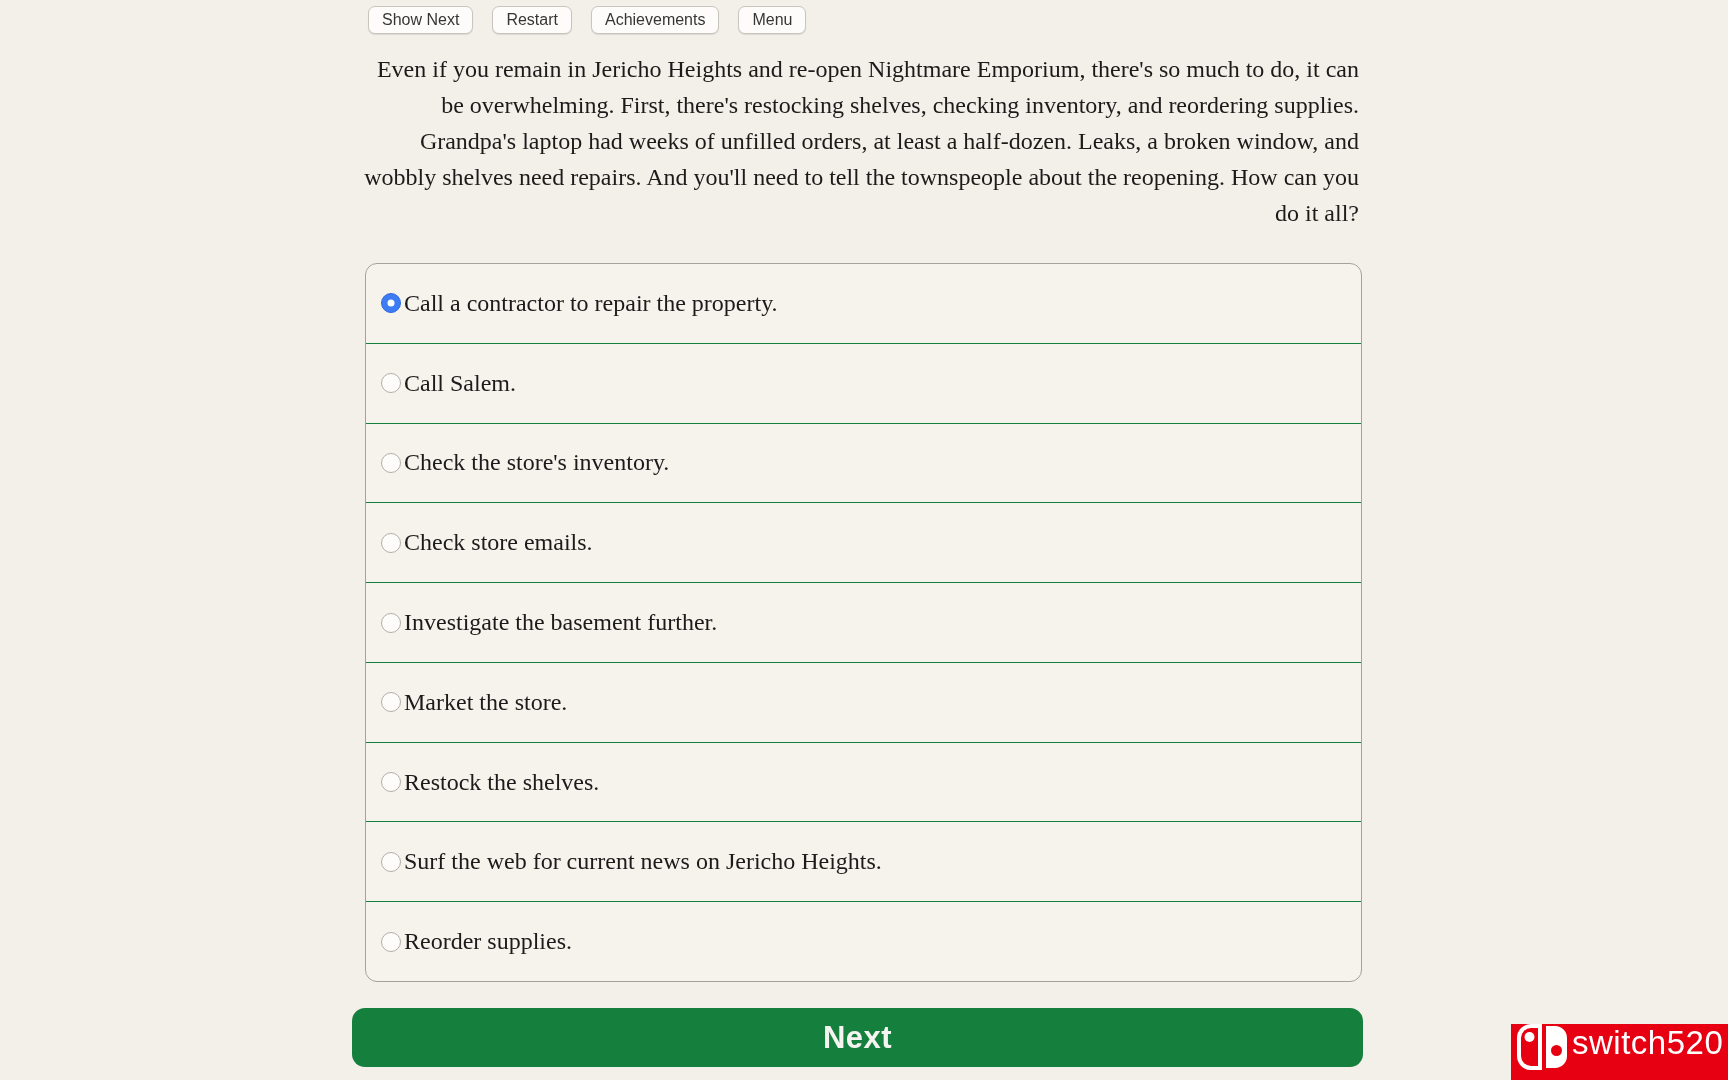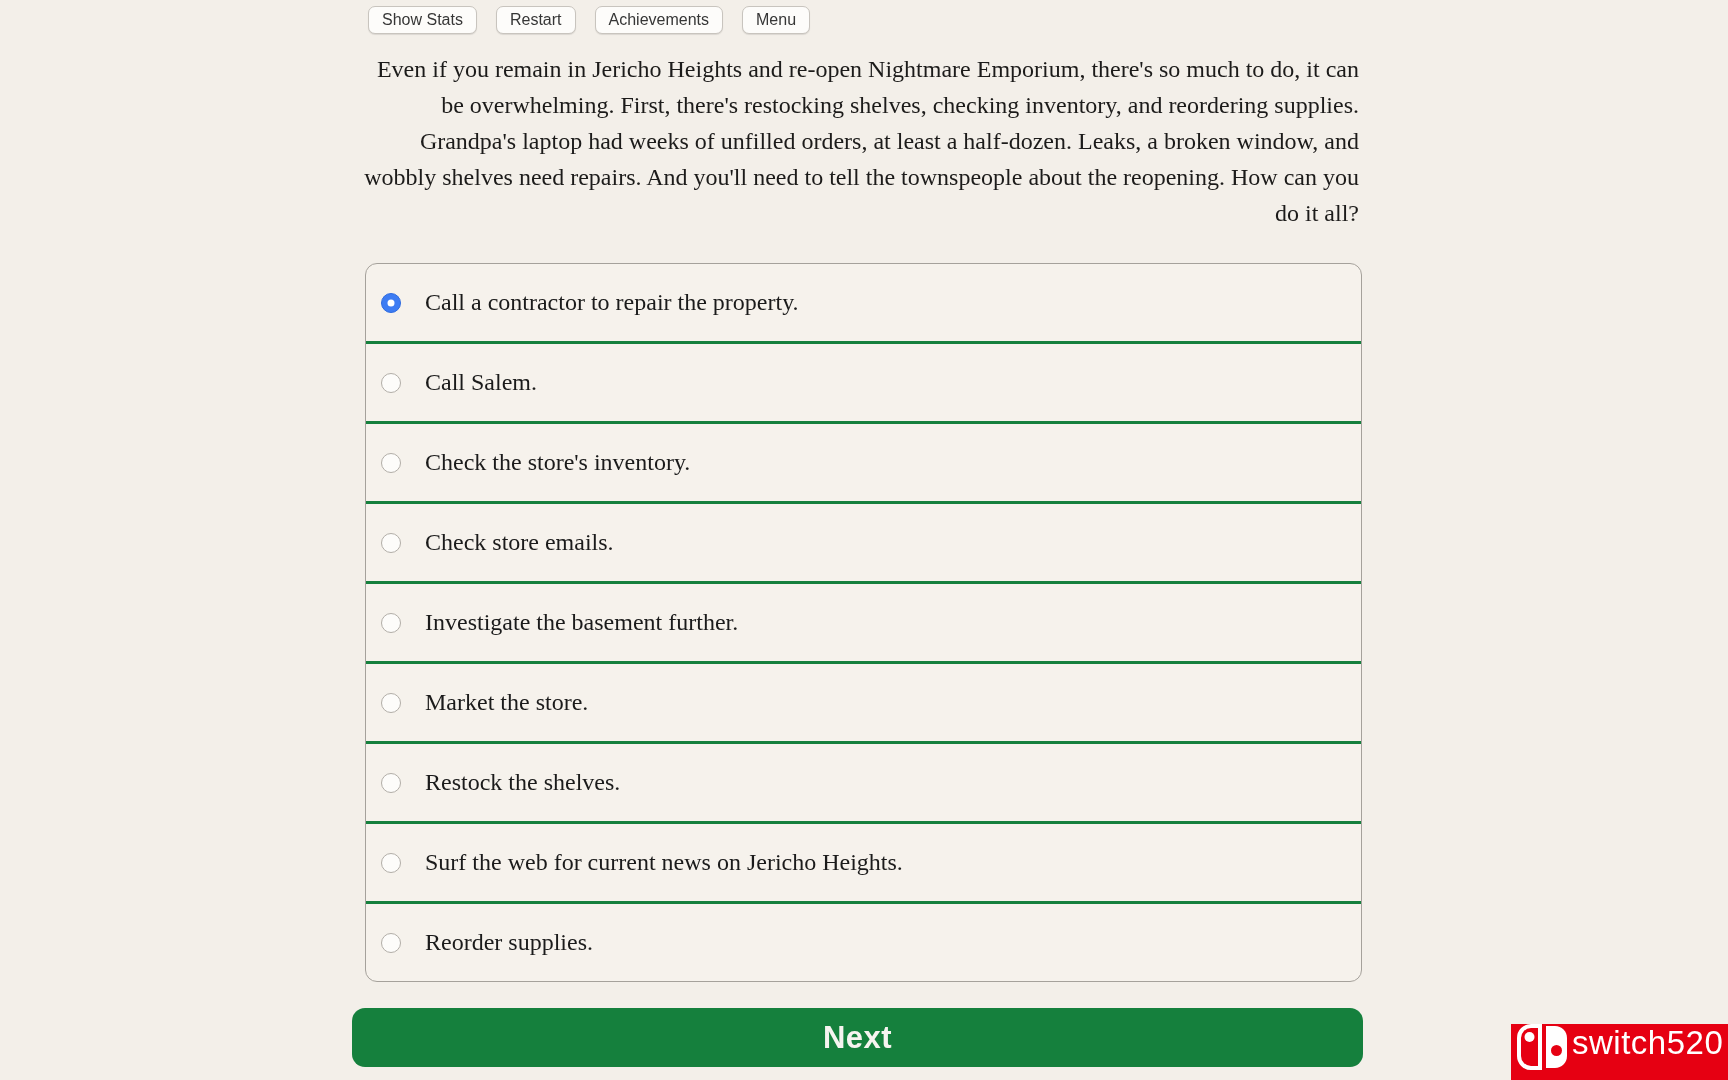--- a/index.html
+++ b/index.html
@@ -35,34 +35,34 @@
     position:absolute; left:365px; top:263px; width:997px; height:719px;
     background:#f6f2ec;
     border:1px solid #a5a19b; border-radius:12px;
     overflow:hidden;
     display:flex; flex-direction:column;
   }
   .choice-row {
     flex:1; display:flex; align-items:center;
     padding-left:15px; cursor:pointer;
   }
-  .choice-row + .choice-row { border-top:3px solid #15803d;align-items:center; }
+  .choice-row + .choice-row { border-top:1px solid #15803d;align-items:center; }
   .radio {
     width:20px; height:20px; border-radius:50%;
     flex:0 0 auto; position:relative;
   }
   .radio.unselected { background:#fdfcfa; border:1.5px solid #b2aea8; }
   .radio.selected   { background:#3d7cf3; border:1px solid #2e6be0; }
   .radio.selected::after {
     content:''; position:absolute; left:50%; top:50%;
     width:7px; height:7px; border-radius:50%; background:#ffffff;
     transform:translate(-50%,-50%);
   }
   .choice-label {
-    margin-left:24px;
+    margin-left:3px;
     font-family:"Liberation Serif", serif;
     font-size:24px; color:#1b1b1b;
   }
 
   
   .next-btn {
     position:absolute; left:352px; top:1008px; width:1011px; height:59px;
     background:#15803d; border:none; border-radius:13px;
     color:#f6f4f0; font-family:"Liberation Sans", sans-serif;
     font-size:31px; font-weight:bold; letter-spacing:0.5px;
@@ -80,21 +80,21 @@
     color:#ffffff; font-size:33px; font-family:"Liberation Sans", sans-serif;
     margin-left:3px; letter-spacing:0.5px;
   }
 </style>
 </head>
 <body>
 
 <div class="screen">
 
   <div class="toolbar">
-      <button class="top-btn">Show Stats</button>
+      <button class="top-btn">Show Next</button>
       <button class="top-btn">Restart</button>
       <button class="top-btn">Achievements</button>
       <button class="top-btn">Menu</button>
     </div>
 
   <p class="story">Even if you remain in Jericho Heights and re-open Nightmare Emporium, there's so much to do, it can be overwhelming. First, there's restocking shelves, checking inventory, and reordering supplies. Grandpa's laptop had weeks of unfilled orders, at least a half-dozen. Leaks, a broken window, and wobbly shelves need repairs. And you'll need to tell the townspeople about the reopening. How can you do it all?</p>
 
   <div class="choices">
       <div class="choice-row">
         <span class="radio selected"></span>

